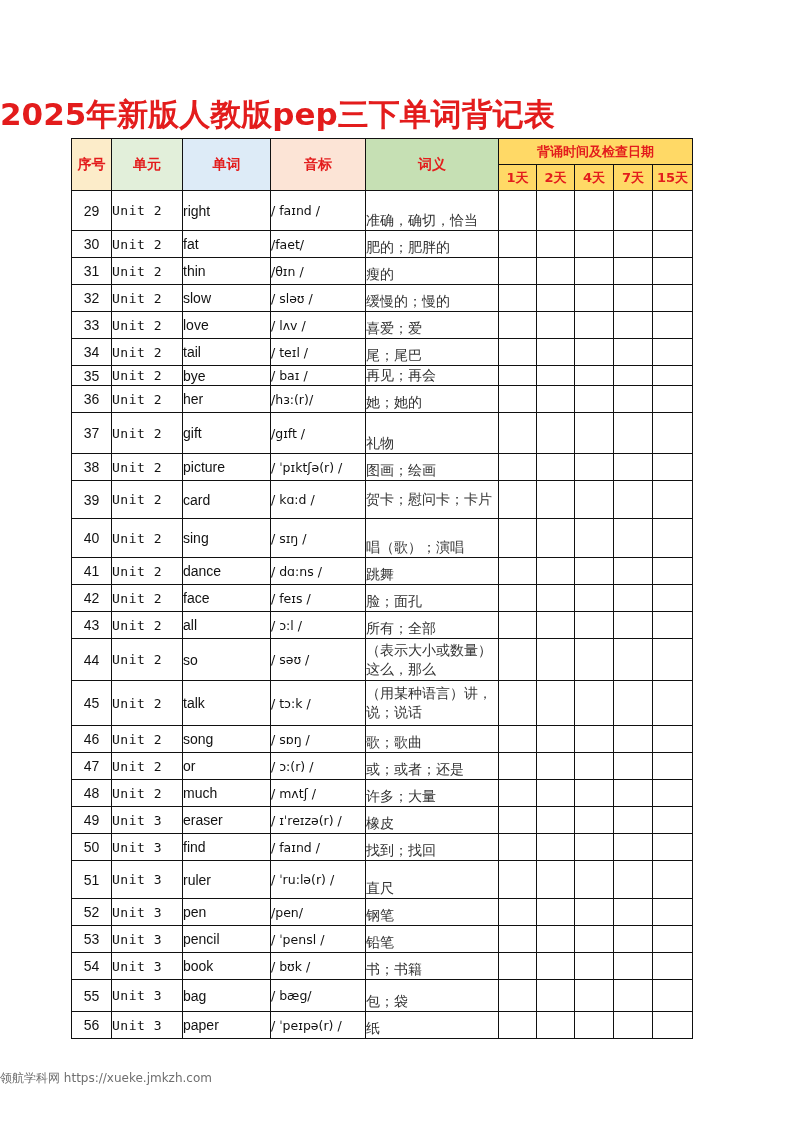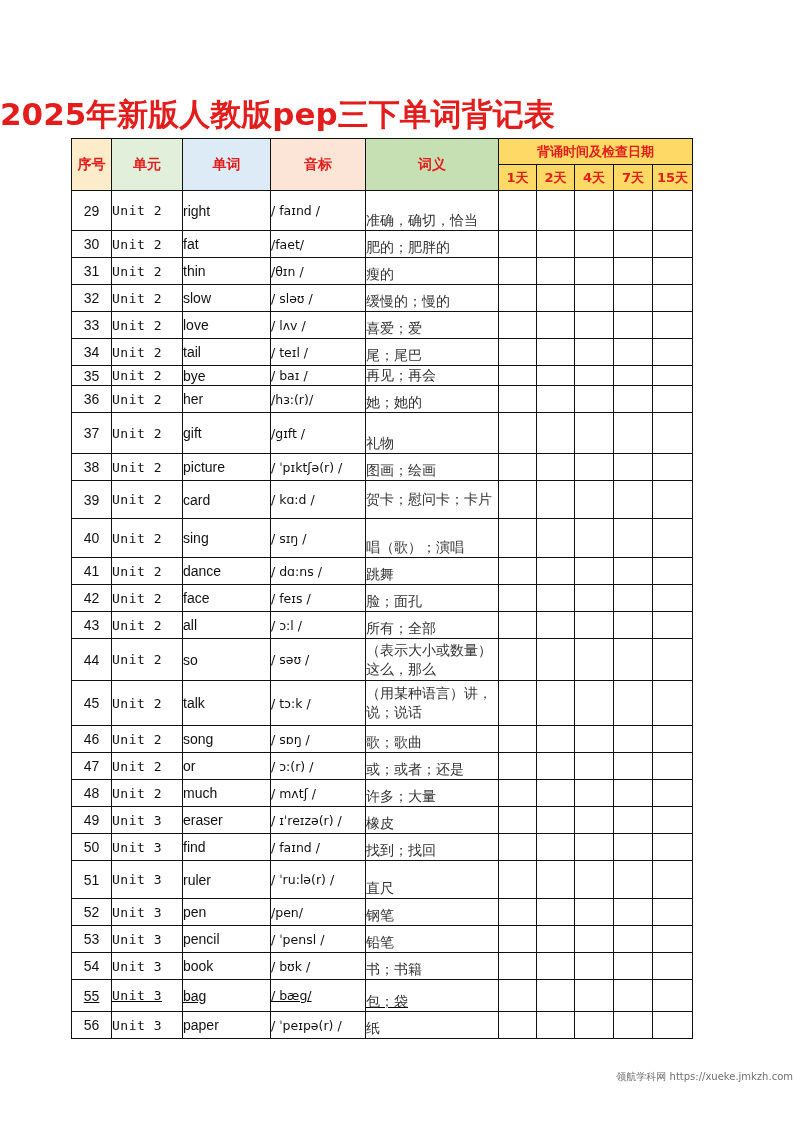--- a/index.html
+++ b/index.html
@@ -31,22 +31,22 @@
   td.unitc { font-family: "DejaVu Sans Mono", "Liberation Mono", monospace; font-size: 13px; color: #111; padding-left: 2px; letter-spacing: 0.5px; }
   td.wordc { font-size: 14px; color: #111; padding-left: 2px; }
   td.ipac { font-family: "DejaVu Sans", sans-serif; font-size: 12.5px; color: #111; padding-left: 2px; }
   td.meanc {
     font-family: "DejaVu Serif", serif; font-size: 14px; color: #333; padding-left: 3px;
     vertical-align: bottom; line-height: 19px; padding-bottom: 0;
   }
   td.meanc.top { vertical-align: middle; }
   td.box { }
   .footer {
-    position: absolute; left: 0; top: 1070px; width: 793px; text-align: right;
-    font-family: "DejaVu Sans", sans-serif; font-size: 10px; color: #6f6f6f;
+    position: absolute; left: 0; top: 1070px; width: 793px; text-align: left;
+    font-family: "DejaVu Sans", sans-serif; font-size: 12px; color: #6f6f6f;
   }
 </style>
 </head>
 <body>
 
 <div class="title">2025年新版人教版pep三下单词背记表</div>
 
 <table class="sheet">
   <colgroup>
     <col style="width:40px">
@@ -383,21 +383,21 @@
         <td class="unitc">Unit 3</td>
         <td class="wordc">book</td>
         <td class="ipac">/ bʊk /</td>
         <td class="meanc">书；书籍</td>
         <td class="box"></td>
         <td class="box"></td>
         <td class="box"></td>
         <td class="box"></td>
         <td class="box"></td>
       </tr>
-      <tr style="height: 32px; text-decoration: underline;">
+      <tr style="height: 32px;">
         <td class="no">55</td>
         <td class="unitc">Unit 3</td>
         <td class="wordc">bag</td>
         <td class="ipac">/ bæg/</td>
         <td class="meanc">包；袋</td>
         <td class="box"></td>
         <td class="box"></td>
         <td class="box"></td>
         <td class="box"></td>
         <td class="box"></td>

